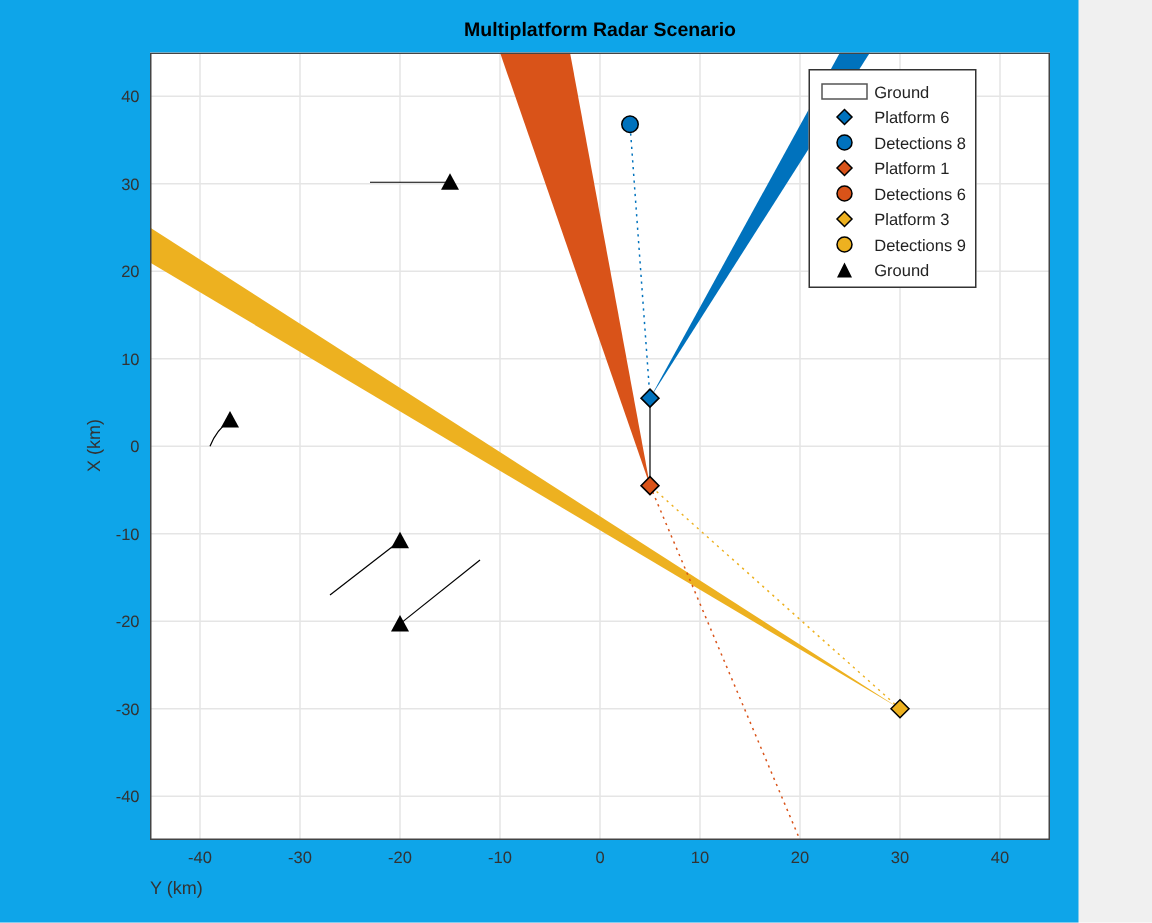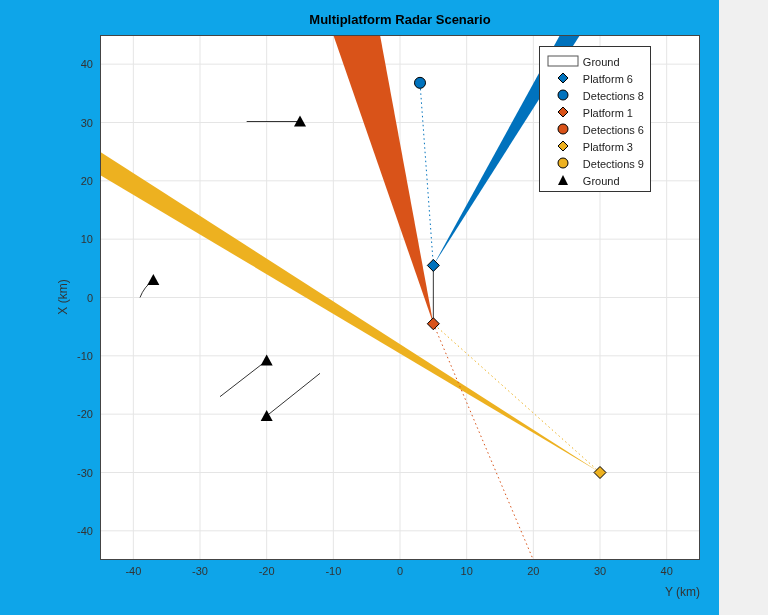--- a/index.html
+++ b/index.html
@@ -1,19 +1,19 @@
 <!DOCTYPE html>
 <html><head>
 <meta charset="utf-8">
 <style>
   body{margin:0;background:#f0f0f0;font-family:Arial,Helvetica,sans-serif}
   .figure{width:719px;height:615px;background:#0ea5e9;position:relative}
   .axes-bg{position:absolute;left:100px;top:35px;width:600px;height:525px;background:#fff}
   .title{position:absolute;left:100px;top:12px;width:600px;text-align:center;font-size:13px;font-weight:bold;color:#000}
-  .xlabel{position:absolute;left:100px;top:585px;width:600px;text-align:right;font-size:12px;color:#333}
+  .xlabel{position:absolute;left:100px;top:585px;width:600px;text-align:left;font-size:12px;color:#333}
   .ylabel2{position:absolute;left:45px;top:290px;font-size:12px;color:#333;transform:rotate(-90deg);transform-origin:center}
   .plot{position:absolute;left:100px;top:35px;width:600px;height:525px;overflow:hidden;clip-path:inset(0 0 0 0)}
   svg{display:block}
   .grid-line{stroke:#e5e5e5;stroke-width:1}
   .border{fill:none;stroke:#444;stroke-width:1}
   .tick-label{font-size:11px;fill:#333;font-family:Arial}
   .legend{position:absolute;right:68px;top:46px;background:#fff;border:1px solid #333;padding:4px 6px;font-size:11px;color:#222}
   .legend-row{display:flex;align-items:flex-end;height:17px}
   .legend-sym{width:34px;height:14px;position:relative;margin-right:3px;display:flex;align-items:center;justify-content:center}
 </style>

